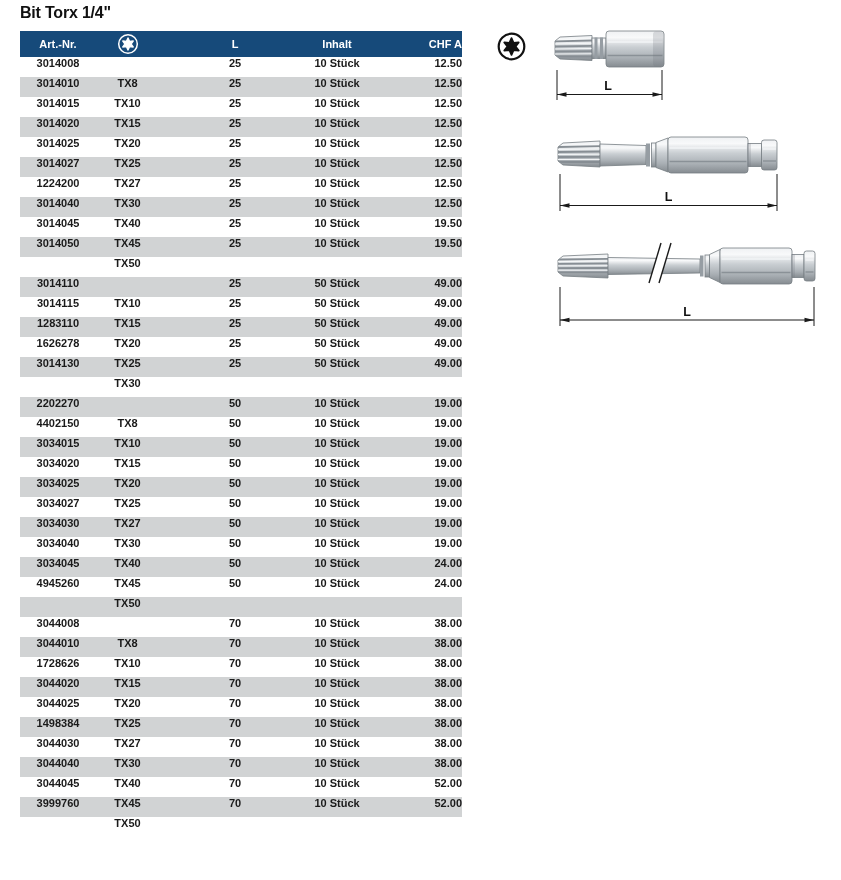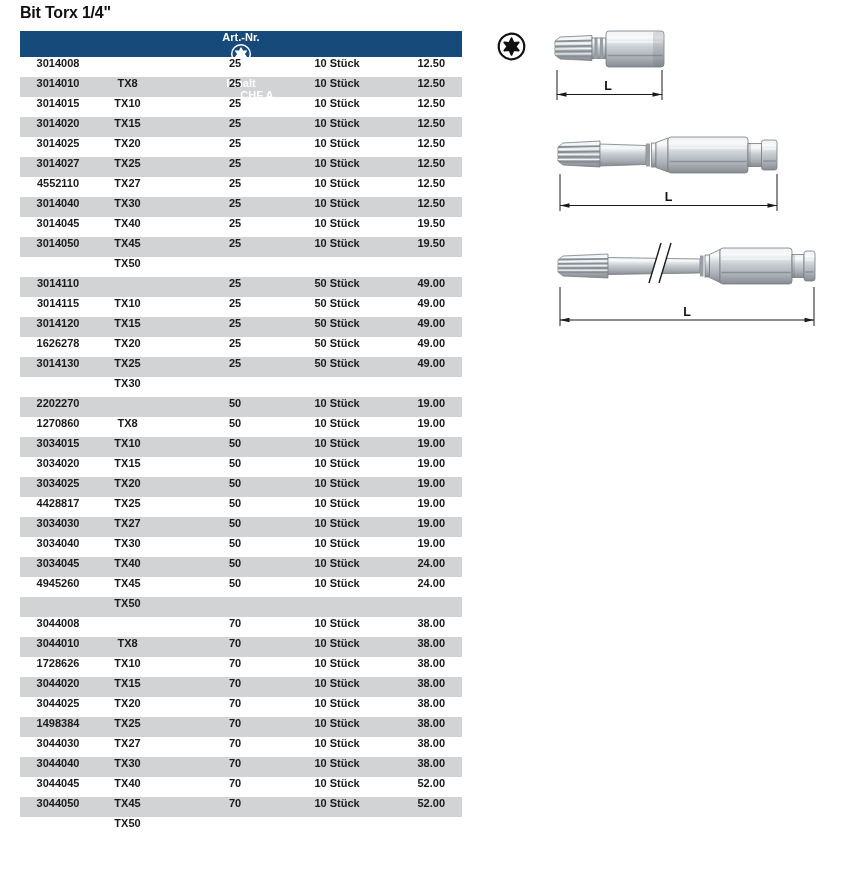--- a/index.html
+++ b/index.html
@@ -10,32 +10,32 @@
   }
   .title {
     position:absolute; left:20px; top:4px;
     font-size:16px; font-weight:bold; color:#111; letter-spacing:-0.2px;
   }
   
   .table { position:absolute; left:20px; top:31px; width:442px; }
   .thead {
     display:flex; height:26px; align-items:center;
     background:var(--header-bg,#164a7a); color:#fff;
-    font-size:11px; font-weight:bold;flex-direction:column;
+    font-size:11px; font-weight:bold;
   }
   .tbody { display:block; }
   .trow { display:flex; height:20px; align-items:flex-start; font-size:11px; font-weight:bold; }
   .trow.alt { background:var(--row-alt,#d1d3d4); }
   .tcell { white-space:nowrap; text-align:center; }
   .c1 { width:76px; }
   .c2 { width:63px; display:flex; justify-content:center; align-items:center; }
   .c2t { width:63px;margin-top:20px; }
   .c3 { width:152px; }
   .c4 { width:52px; }
-  .c5 { width:99px; text-align:right; padding-right:17px; }
+  .c5 { width:99px; text-align:right; }
   
   .fig { position:absolute; }
   .dim-label {
     font-family:"Liberation Sans", sans-serif;
     font-size:12.5px; font-weight:bold; fill:#111;
   }
 </style>
 </head>
 <body>
 
@@ -91,21 +91,21 @@
         <div class="tcell c5">12.50</div>
       </div>
       <div class="trow alt">
         <div class="tcell c1">3014027</div>
         <div class="tcell c2t">TX27</div>
         <div class="tcell c3">25</div>
         <div class="tcell c4">10 Stück</div>
         <div class="tcell c5">12.50</div>
       </div>
       <div class="trow">
-        <div class="tcell c1">4552110</div>
+        <div class="tcell c1">1224200</div>
         <div class="tcell c2t">TX30</div>
         <div class="tcell c3">25</div>
         <div class="tcell c4">10 Stück</div>
         <div class="tcell c5">12.50</div>
       </div>
       <div class="trow alt">
         <div class="tcell c1">3014040</div>
         <div class="tcell c2t">TX40</div>
         <div class="tcell c3">25</div>
         <div class="tcell c4">10 Stück</div>
@@ -140,21 +140,21 @@
         <div class="tcell c5">49.00</div>
       </div>
       <div class="trow">
         <div class="tcell c1">3014115</div>
         <div class="tcell c2t">TX15</div>
         <div class="tcell c3">25</div>
         <div class="tcell c4">50 Stück</div>
         <div class="tcell c5">49.00</div>
       </div>
       <div class="trow alt">
-        <div class="tcell c1">3014120</div>
+        <div class="tcell c1">1283110</div>
         <div class="tcell c2t">TX20</div>
         <div class="tcell c3">25</div>
         <div class="tcell c4">50 Stück</div>
         <div class="tcell c5">49.00</div>
       </div>
       <div class="trow">
         <div class="tcell c1">1626278</div>
         <div class="tcell c2t">TX25</div>
         <div class="tcell c3">25</div>
         <div class="tcell c4">50 Stück</div>
@@ -175,21 +175,21 @@
         <div class="tcell c5"></div>
       </div>
       <div class="trow alt">
         <div class="tcell c1">2202270</div>
         <div class="tcell c2t">TX8</div>
         <div class="tcell c3">50</div>
         <div class="tcell c4">10 Stück</div>
         <div class="tcell c5">19.00</div>
       </div>
       <div class="trow">
-        <div class="tcell c1">1270860</div>
+        <div class="tcell c1">4402150</div>
         <div class="tcell c2t">TX10</div>
         <div class="tcell c3">50</div>
         <div class="tcell c4">10 Stück</div>
         <div class="tcell c5">19.00</div>
       </div>
       <div class="trow alt">
         <div class="tcell c1">3034015</div>
         <div class="tcell c2t">TX15</div>
         <div class="tcell c3">50</div>
         <div class="tcell c4">10 Stück</div>
@@ -203,21 +203,21 @@
         <div class="tcell c5">19.00</div>
       </div>
       <div class="trow alt">
         <div class="tcell c1">3034025</div>
         <div class="tcell c2t">TX25</div>
         <div class="tcell c3">50</div>
         <div class="tcell c4">10 Stück</div>
         <div class="tcell c5">19.00</div>
       </div>
       <div class="trow">
-        <div class="tcell c1">4428817</div>
+        <div class="tcell c1">3034027</div>
         <div class="tcell c2t">TX27</div>
         <div class="tcell c3">50</div>
         <div class="tcell c4">10 Stück</div>
         <div class="tcell c5">19.00</div>
       </div>
       <div class="trow alt">
         <div class="tcell c1">3034030</div>
         <div class="tcell c2t">TX30</div>
         <div class="tcell c3">50</div>
         <div class="tcell c4">10 Stück</div>
@@ -308,21 +308,21 @@
         <div class="tcell c5">38.00</div>
       </div>
       <div class="trow">
         <div class="tcell c1">3044045</div>
         <div class="tcell c2t">TX45</div>
         <div class="tcell c3">70</div>
         <div class="tcell c4">10 Stück</div>
         <div class="tcell c5">52.00</div>
       </div>
       <div class="trow alt">
-        <div class="tcell c1">3044050</div>
+        <div class="tcell c1">3999760</div>
         <div class="tcell c2t">TX50</div>
         <div class="tcell c3">70</div>
         <div class="tcell c4">10 Stück</div>
         <div class="tcell c5">52.00</div>
       </div>
     </div>
 </div>
 
 <svg class="fig" style="left:496px; top:31px;" width="31" height="31" viewBox="0 0 31 31">
   <circle cx="15.5" cy="15.5" r="12.8" fill="#ffffff" stroke="#111111" stroke-width="2.2"></circle>

